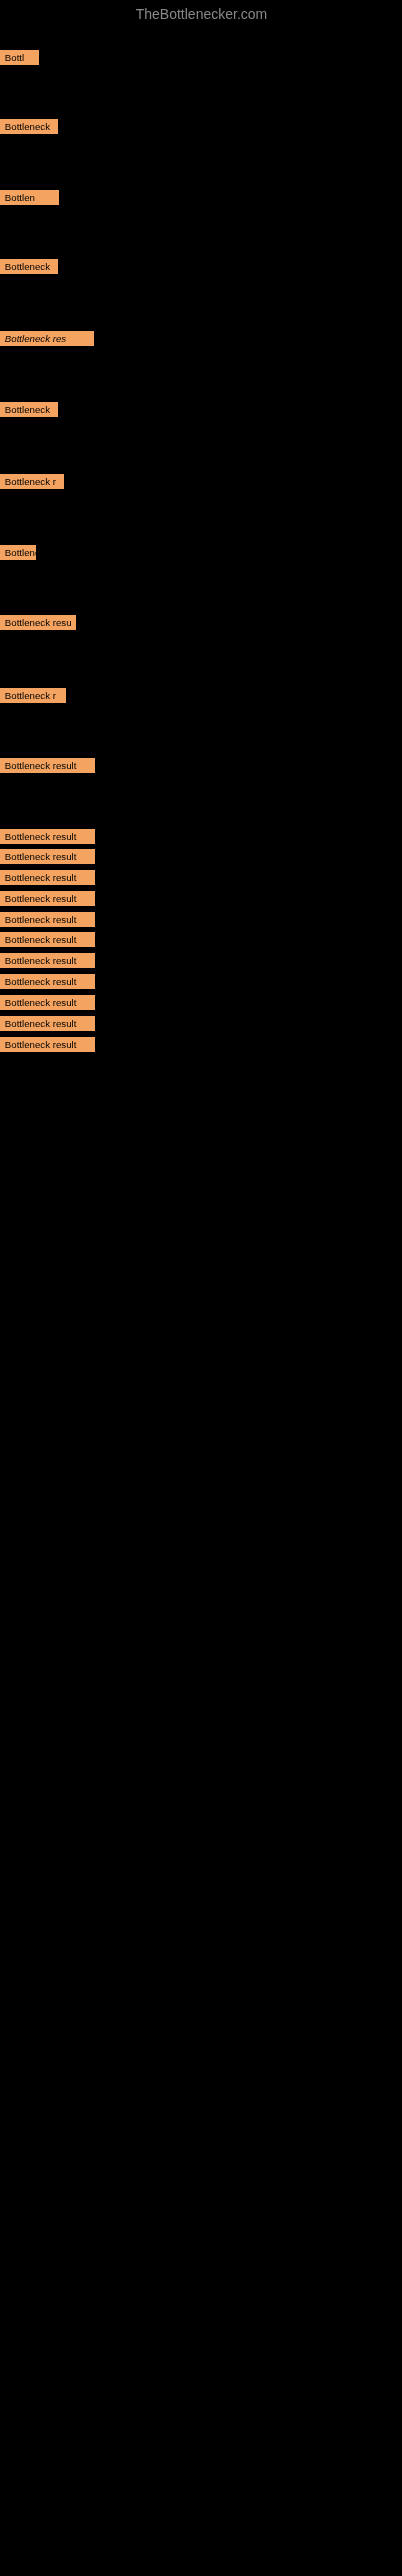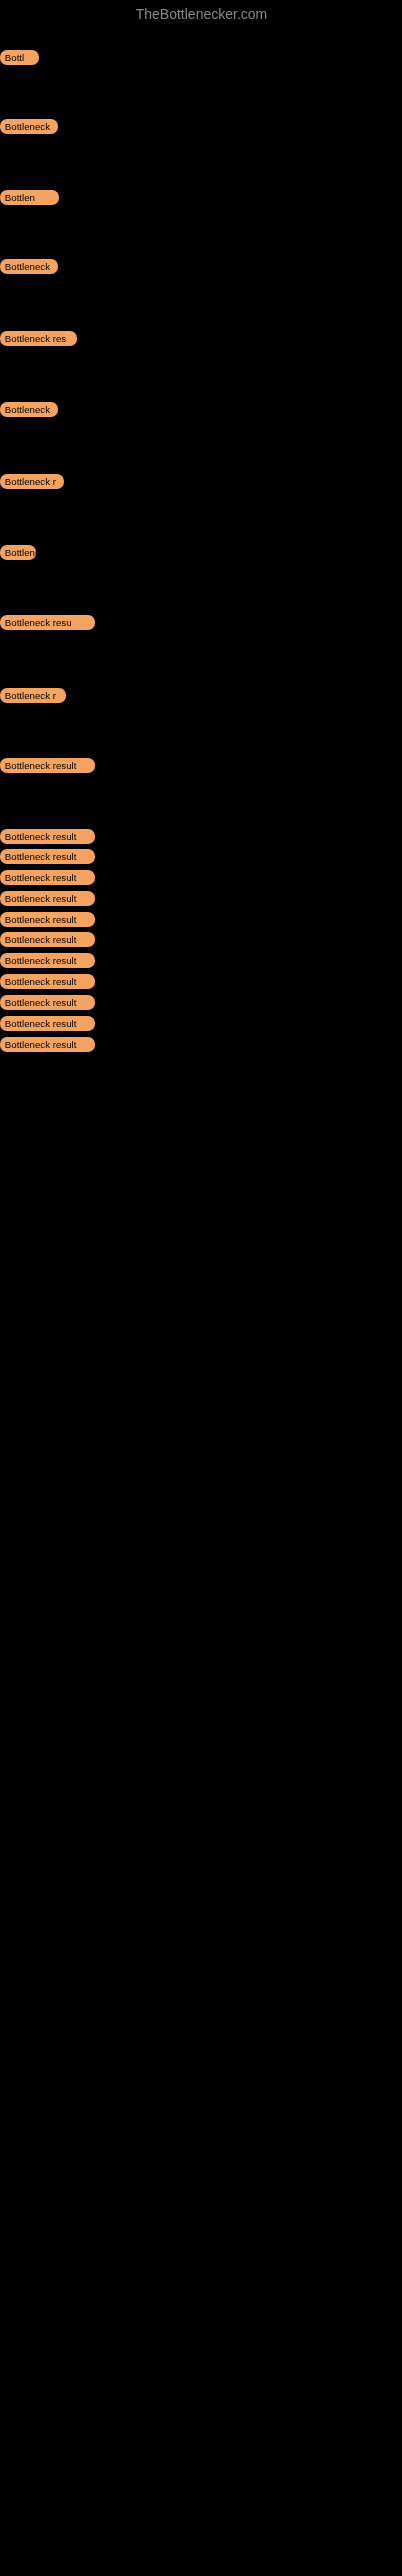--- a/index.html
+++ b/index.html
@@ -23,38 +23,37 @@
     }
     .bottleneck-item {
       background-color: #f4a460;
       color: #000;
       font-size: 9.7px;
       padding: 2.4px 4.8px;
       margin: 0 0 1.6px 0;
       display: inline-block;
       white-space: nowrap;
       overflow: hidden;
-      border-radius: 7px;
     }
   </style>
 </head>
 <body>
 
 <div class="site-title">TheBottlenecker.com</div>
 
 <div id="items-container" style="position: relative; width: 403px; height: 2576px;">
 <div class="bottleneck-item" style="position: absolute; top: 24px; left: 0px; width: 39px;">Bottl</div>
     <div class="bottleneck-item" style="position: absolute; top: 93px; left: 0px; width: 58px;">Bottleneck</div>
     <div class="bottleneck-item" style="position: absolute; top: 164px; left: 0px; width: 59px;">Bottlen</div>
     <div class="bottleneck-item" style="position: absolute; top: 233px; left: 0px; width: 58px;">Bottleneck</div>
-    <div class="bottleneck-item" style="position: absolute; top: 305px; left: 0px; width: 77px;">Bottleneck res</div>
+    <div class="bottleneck-item" style="position: absolute; top: 305px; left: 0px; width: 94px; font-style: italic;">Bottleneck res</div>
     <div class="bottleneck-item" style="position: absolute; top: 376px; left: 0px; width: 58px;">Bottleneck</div>
     <div class="bottleneck-item" style="position: absolute; top: 448px; left: 0px; width: 64px;">Bottleneck r</div>
     <div class="bottleneck-item" style="position: absolute; top: 519px; left: 0px; width: 36px;">Bottlenecl</div>
-    <div class="bottleneck-item" style="position: absolute; top: 589px; left: 0px; width: 95px;">Bottleneck resu</div>
+    <div class="bottleneck-item" style="position: absolute; top: 589px; left: 0px; width: 76px;">Bottleneck resu</div>
     <div class="bottleneck-item" style="position: absolute; top: 662px; left: 0px; width: 66px;">Bottleneck r</div>
     <div class="bottleneck-item" style="position: absolute; top: 732px; left: 0px; width: 95px;">Bottleneck result</div>
     <div class="bottleneck-item" style="position: absolute; top: 803px; left: 0px; width: 95px;">Bottleneck result</div>
     <div class="bottleneck-item" style="position: absolute; top: 823px; left: 0px; width: 95px;">Bottleneck result</div>
     <div class="bottleneck-item" style="position: absolute; top: 844px; left: 0px; width: 95px;">Bottleneck result</div>
     <div class="bottleneck-item" style="position: absolute; top: 865px; left: 0px; width: 95px;">Bottleneck result</div>
     <div class="bottleneck-item" style="position: absolute; top: 886px; left: 0px; width: 95px;">Bottleneck result</div>
     <div class="bottleneck-item" style="position: absolute; top: 906px; left: 0px; width: 95px;">Bottleneck result</div>
     <div class="bottleneck-item" style="position: absolute; top: 927px; left: 0px; width: 95px;">Bottleneck result</div>
     <div class="bottleneck-item" style="position: absolute; top: 948px; left: 0px; width: 95px;">Bottleneck result</div>

